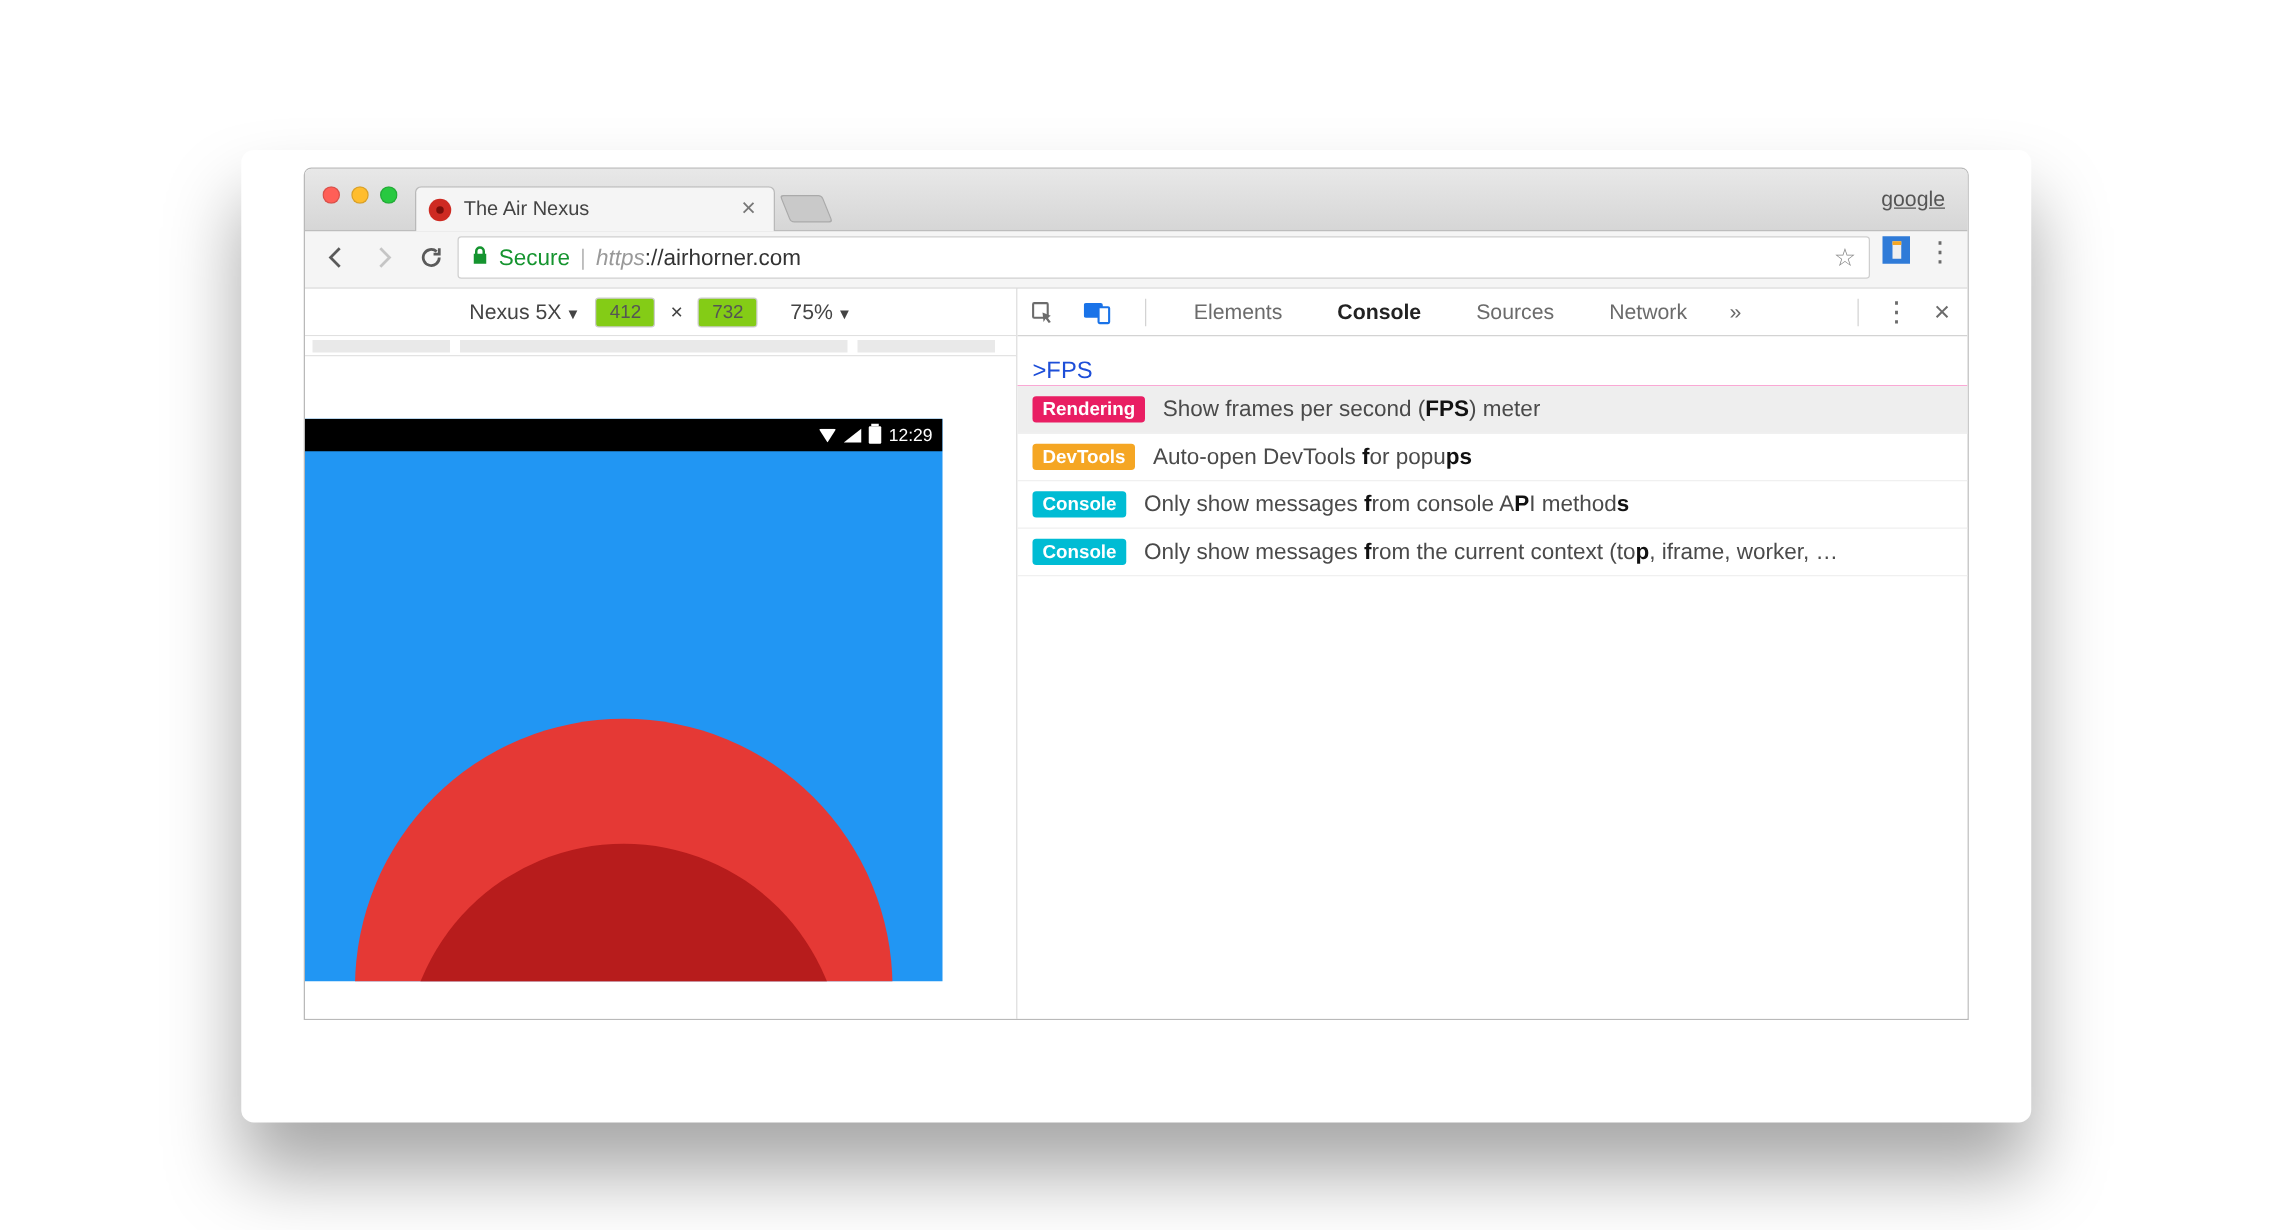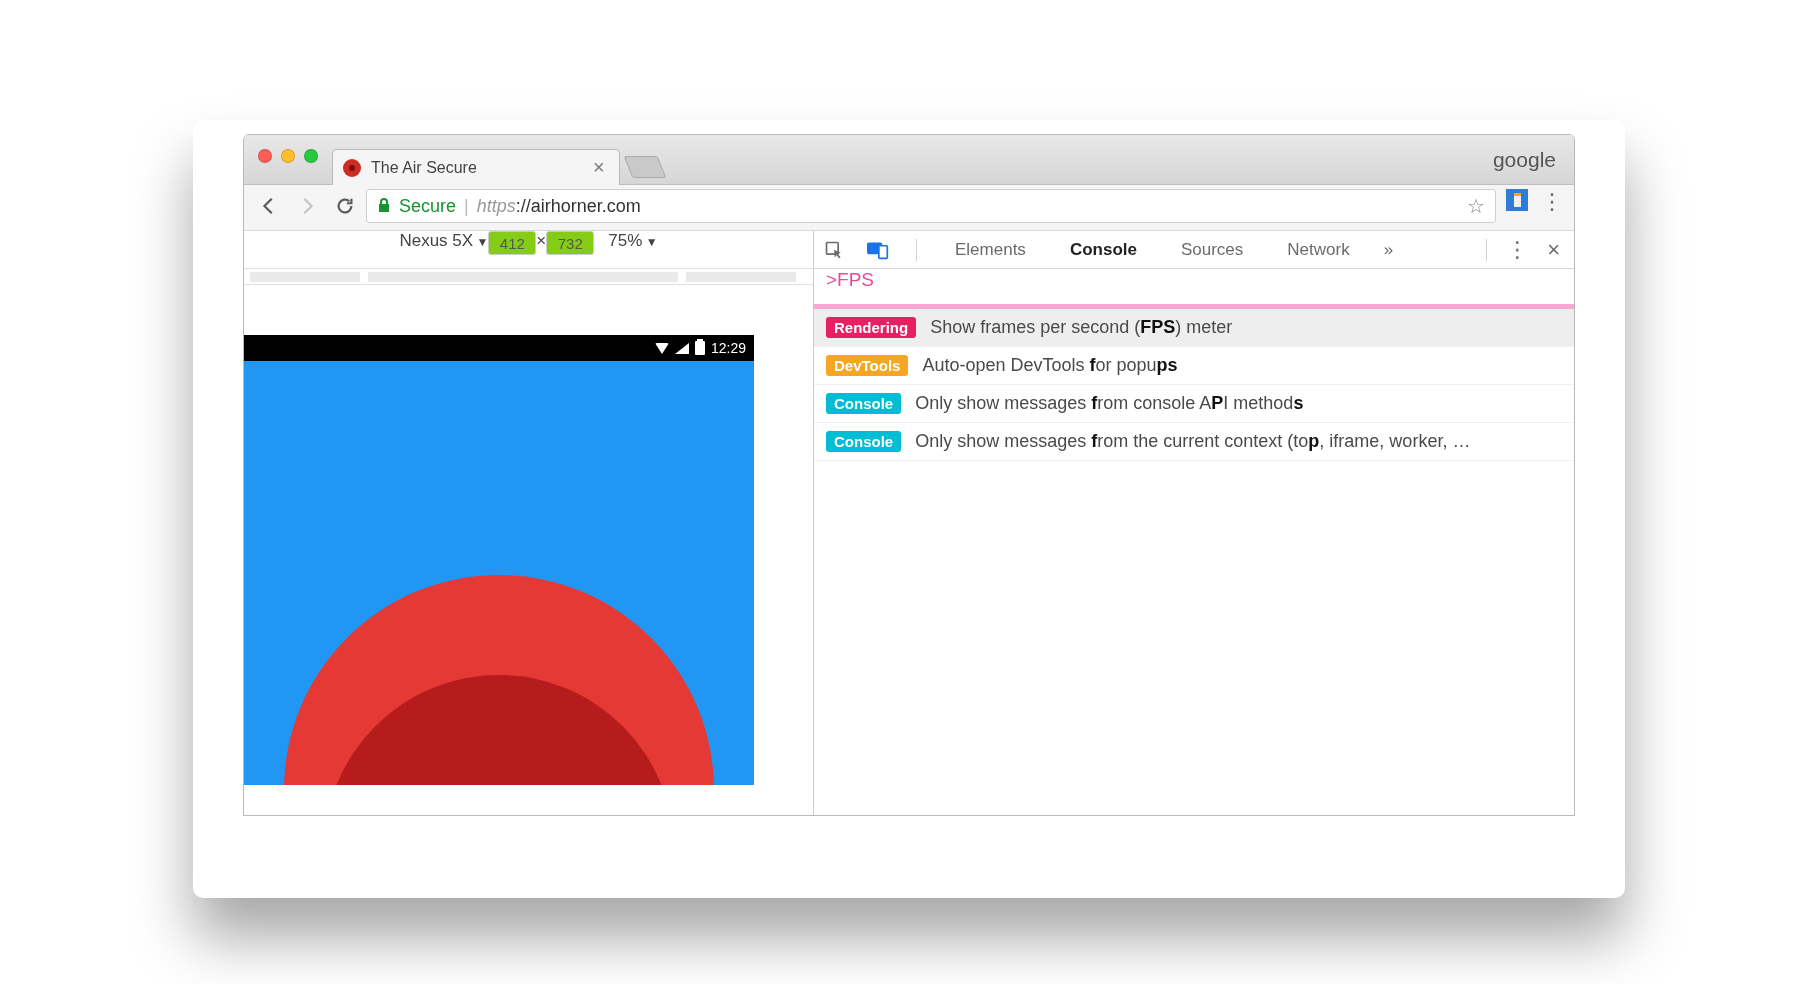--- a/index.html
+++ b/index.html
@@ -50,21 +50,21 @@
     font-size: 16px; color: #444;
   }
   .tab .favicon { width: 18px; height: 18px; border-radius: 50%; background:#ce2a22; display:flex;align-items:center;justify-content:center; }
   .tab .favicon::after { content:""; width:6px;height:6px;border-radius:50%;background:#7a0e0a; }
   .tab .title { min-width: 200px; }
   .tab .close { font-size: 20px; color:#777; margin-left: 12px; }
   .newtab { width: 34px; height: 22px; margin: 0 0 6px 8px;
     background:#c9c9c9; border:1px solid #aaa; border-radius: 3px;
     transform: skewX(22deg);
   }
-  .profile { margin-left: auto; margin-right: 18px; align-self:center; color:#555; font-size:21px; }
+  .profile { margin-left: auto; margin-right: 18px; align-self:center; color:#555; font-size:17px;text-decoration:underline; }
   
   .toolbar {
     height: 46px; background:#f5f5f5;
     display:flex; align-items:flex-start; gap:4px;
     padding: 4px 8px;
     border-bottom: 1px solid #d7d7d7;
   }
   .navbtn { width:34px;height:34px;display:flex;align-items:center;justify-content:center;color:#5a5a5a; }
   .navbtn.dim { color:#bdbdbd; }
   .omnibox {
@@ -77,21 +77,21 @@
   .url { color:#333; }
   .url .dim { color:#999;font-style:italic; }
   .star { margin-left:auto; color:#878787; font-size:20px; }
   .ext { width:22px;height:22px;background:#2f7bd8; display:flex;align-items:center;justify-content:center; margin:0 6px; }
   .ext div{ width:7px;height:14px;background:#efefef;border-top:3px solid #f5a623; }
   .kebab { font-size:22px;color:#6b6b6b; width:28px;text-align:center; }
   
   .content { flex:1; display:flex; min-height:0; }
   .left { width: 570px; display:flex; flex-direction:column; border-right:1px solid #ccc; }
   .device-toolbar {
-    height:38px; display:flex; justify-content:center; 
+    height:38px; display:flex; align-items:center; justify-content:center; gap:12px;
     font-size:17px; color:#444;
     border-bottom:1px solid #e0e0e0;
     background:#fff;
   }
   .device-toolbar .dd::after { content:" ▼"; font-size:12px; }
   .dim-input { width:48px;height:24px;border:1px solid #ccc;border-radius:3px;text-align:center;font-size:15px;color:#555;background:#84cc16; }
   .ruler { height:16px; background:#fff; border-bottom:1px solid #e3e3e3; position:relative; overflow:hidden; }
   .ruler .seg { position:absolute;top:3px;height:10px;background:#e9e9e9; }
   .ruler .s1{left:6px;width:110px;} .ruler .s2{left:124px;width:310px;} .ruler .s3{left:442px;width:110px;}
   .viewport-area { flex:1; background:#fff; display:flex; align-items:flex-start; padding:50px 0 0 0; overflow:hidden; }
@@ -113,22 +113,22 @@
   }
   .dt-icon { width:28px;height:28px;display:flex;align-items:center;justify-content:center; }
   .dt-icon.active svg { stroke:#1a73e8; fill:#1a73e8; }
   .dt-divider { width:1px;height:22px;background:#d3d3d3; margin:0 8px; }
   .dt-tab { padding:0 14px; height:100%; display:flex;align-items:center; }
   .dt-tab.active { color:#222; font-weight:600; }
   .dt-more { margin-left:4px; font-size:17px; }
   .dt-right { margin-left:auto; display:flex; align-items:center; gap:8px; }
   .dt-close { font-size:22px; color:#6b6b6b; margin:0 8px; }
   .cmd-input {
-    height:40px; border-bottom:5px solid #f9a8d4;
-    display:flex;align-items:flex-start; padding:0 12px; font-size:19px; color:#ec4899;
+    height:40px; border-bottom:1px solid #f9a8d4;
+    display:flex;align-items:flex-end; padding:0 12px; font-size:19px; color:#1d4ed8;
   }
   .cmd-list { flex:1; }
   .cmd-row {
     display:flex; align-items:center; gap:14px;
     padding: 8px 12px; font-size:18px; color:#4a4a4a;
     border-bottom: 1px solid #f0f0f0;
     white-space: nowrap; overflow:hidden;
   }
   .cmd-row.sel { background:#eeeeee; }
   .badge { color:#fff; font-size:15px; font-weight:600; padding:2px 8px; border-radius:3px; }
@@ -144,21 +144,21 @@
   <div class="window">
 
     <div class="titlebar">
       <div class="traffic">
         <div class="dot red"></div>
         <div class="dot yellow"></div>
         <div class="dot green"></div>
       </div>
       <div class="tab">
         <span class="favicon"></span>
-        <span class="title">The Air Secure</span>
+        <span class="title">The Air Nexus</span>
         <span class="close">×</span>
       </div>
       <div class="newtab"></div>
       <div class="profile">google</div>
     </div>
 
     <div class="toolbar">
       <div class="navbtn">
         <svg width="22" height="22" viewBox="0 0 24 24" fill="none" stroke="#5a5a5a" stroke-width="2.4">
             <path d="M15 4l-8 8 8 8"></path>

